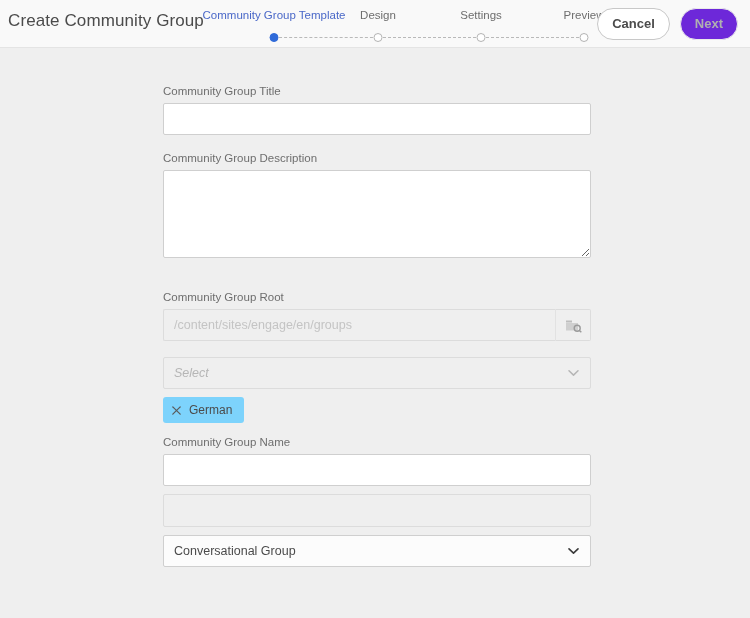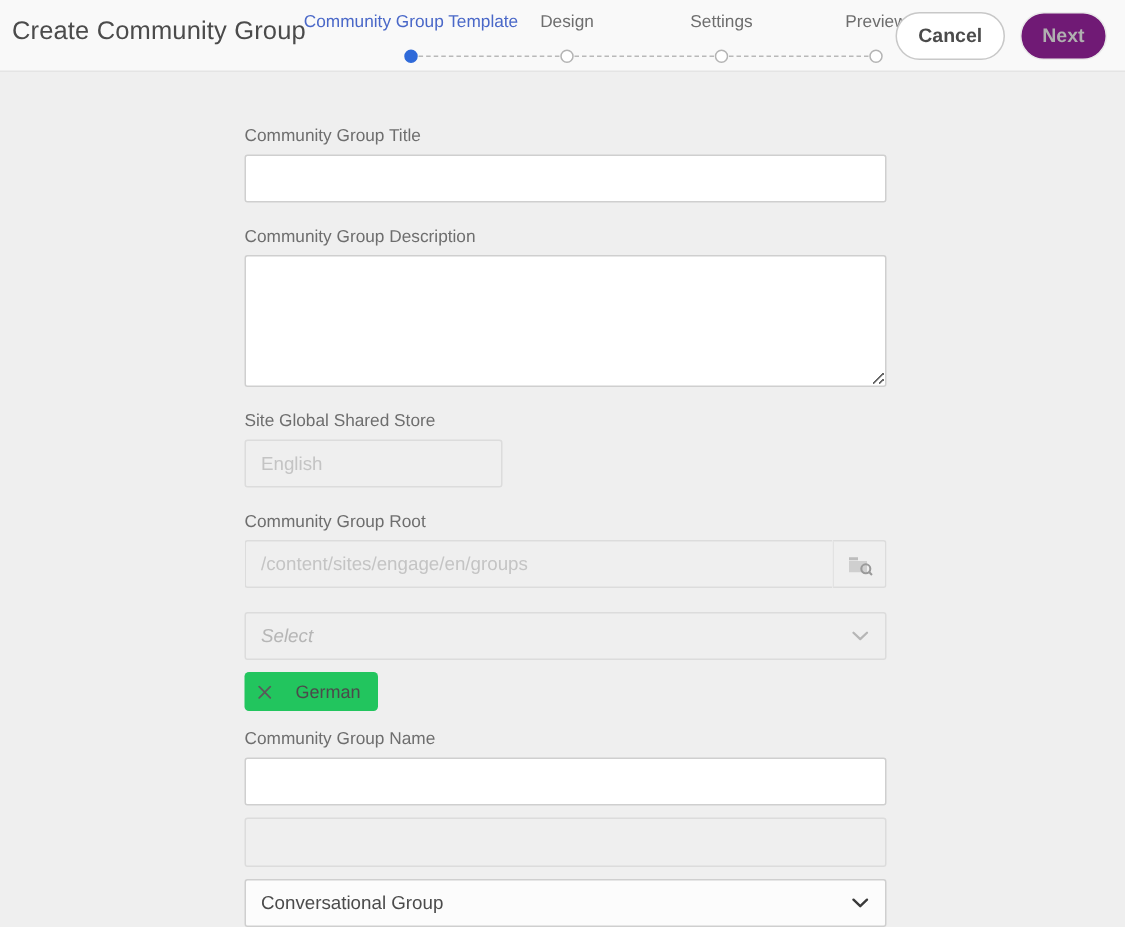--- a/index.html
+++ b/index.html
@@ -111,21 +111,21 @@
     cursor: pointer;
     line-height: 30px;
     text-align: center;
   }
   .btn-secondary {
     background: #ffffff;
     border: 1px solid #c8c8c8;
     color: #4b4b4b;
   }
   .btn-disabled {
-    background: #701a75;
+    background: #6d28d9;
     border: 1px solid #eaeaea;
     color: #b0b0b0;
     cursor: default;
   }
 
   
   .content {
     position: relative;
     height: 570px;
     overflow: hidden;
@@ -256,24 +256,24 @@
 
   
   .chip-row {
     display: flex;
     flex-wrap: wrap;
     gap: 6px;
   }
   .chip {
     display: inline-flex;
     align-items: center;
-    gap: 16px;
+    gap: 8px;
     height: 26px;
     padding: 0 12px 0 9px;
-    background: #22c55e;
+    background: #7dd3fc;
     border-radius: 3px;
     font-size: 12px;
     color: #4b4b4b;
     cursor: default;
     text-align: center;
   }
   .chip-x {
     cursor: pointer;
     line-height: 0;
     display: inline-flex;
@@ -330,24 +330,20 @@
 
     <div class="gap-lg"></div>
 
     <div class="field">
       <div class="field-label">Community Group Description</div>
       <textarea class="textarea" placeholder="" style=""></textarea>
     </div>
 
     <div class="gap-lg"></div>
 
-    <div class="field">
-      <div class="field-label">Site Global Shared Store</div>
-      <input class="text-input input-disabled short" type="text" disabled="" placeholder="English" style="">
-    </div>
 
     <div class="gap-lg"></div>
 
     <div class="field">
       <div class="field-label">Community Group Root</div>
       <div class="picker">
         <input class="text-input input-disabled" type="text" disabled="" style="flex: 1 1 auto;" placeholder="/content/sites/engage/en/groups">
         <div class="picker-btn">
           <svg width="17" height="15" viewBox="0 0 17 15" aria-hidden="true">
             <rect x="1" y="2.5" width="6" height="2" fill="#bdbdbd"></rect>

